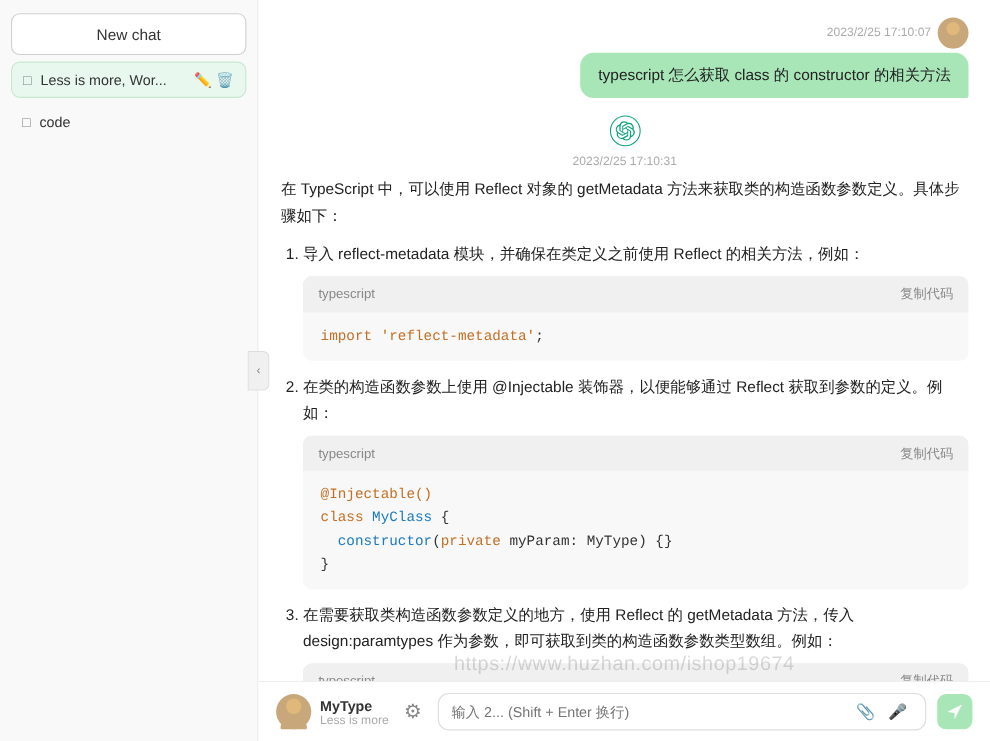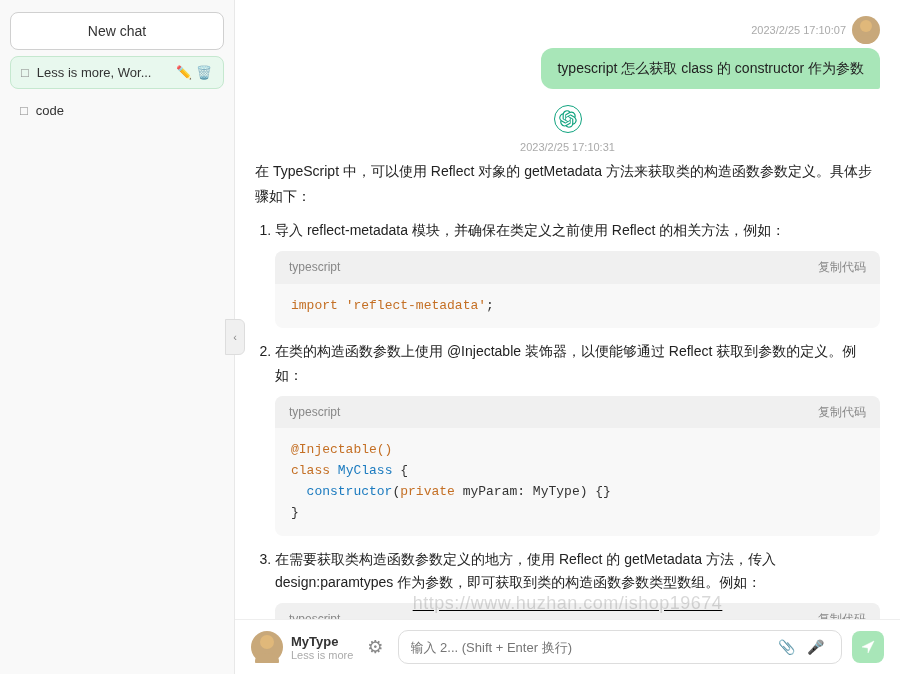--- a/index.html
+++ b/index.html
@@ -333,21 +333,20 @@
     .watermark {
       position: absolute;
       bottom: 60px;
       left: 0;
       right: 0;
       display: flex;
       align-items: center;
       justify-content: center;
       pointer-events: none;
       z-index: 5;
-      text-decoration: underline;
     }
     .watermark-text {
       font-size: 18px;
       color: rgba(100,100,100,0.25);
       font-weight: 500;
       letter-spacing: 0.5px;
     }
   </style>
 </head>
 <body>
@@ -380,21 +379,21 @@
     <div class="user-message-wrapper">
       <div class="user-message-meta">
         <span>2023/2/25 17:10:07</span>
         <div class="user-avatar">
           <svg viewBox="0 0 28 28" width="28" height="28">
             <circle cx="14" cy="10" r="6" fill="#e0b87a"></circle>
             <ellipse cx="14" cy="26" rx="10" ry="7" fill="#c8a87a"></ellipse>
           </svg>
         </div>
       </div>
-      <div class="user-bubble">typescript 怎么获取 class 的 constructor 作为参数</div>
+      <div class="user-bubble">typescript 怎么获取 class 的 constructor 的相关方法</div>
     </div>
 
     <div class="ai-message-wrapper">
       <div class="ai-message-meta">
         <div class="ai-icon">
           <svg viewBox="0 0 41 41" fill="none" xmlns="http://www.w3.org/2000/svg">
             <path d="M37.532 16.87a9.963 9.963 0 0 0-.856-8.184 10.078 10.078 0 0 0-10.855-4.835A9.964 9.964 0 0 0 18.306.5a10.079 10.079 0 0 0-9.614 6.977 9.967 9.967 0 0 0-6.664 4.834 10.08 10.08 0 0 0 1.24 11.817 9.965 9.965 0 0 0 .856 8.185 10.079 10.079 0 0 0 10.855 4.835 9.965 9.965 0 0 0 7.516 3.35 10.078 10.078 0 0 0 9.617-6.981 9.967 9.967 0 0 0 6.663-4.834 10.079 10.079 0 0 0-1.243-11.813zM22.498 37.886a7.474 7.474 0 0 1-4.799-1.735c.061-.033.168-.091.237-.134l7.964-4.6a1.294 1.294 0 0 0 .655-1.134V19.054l3.366 1.944a.12.12 0 0 1 .066.092v9.299a7.505 7.505 0 0 1-7.49 7.496zM6.392 31.006a7.471 7.471 0 0 1-.894-5.023c.06.036.162.099.237.141l7.964 4.6a1.297 1.297 0 0 0 1.308 0l9.724-5.614v3.888a.12.12 0 0 1-.048.103l-8.051 4.649a7.504 7.504 0 0 1-10.24-2.744zM4.297 13.62A7.469 7.469 0 0 1 8.2 10.333c0 .068-.004.19-.004.274v9.201a1.294 1.294 0 0 0 .654 1.132l9.723 5.614-3.366 1.944a.12.12 0 0 1-.114.012L7.044 23.86a7.504 7.504 0 0 1-2.747-10.24zm27.658 6.437l-9.724-5.615 3.367-1.943a.121.121 0 0 1 .114-.012l8.048 4.648a7.498 7.498 0 0 1-1.158 13.528v-9.476a1.293 1.293 0 0 0-.647-1.13zm3.35-5.043c-.059-.037-.162-.099-.236-.141l-7.965-4.6a1.298 1.298 0 0 0-1.308 0l-9.723 5.614v-3.888a.12.12 0 0 1 .048-.103l8.05-4.645a7.497 7.497 0 0 1 11.135 7.763zm-21.063 6.929l-3.367-1.944a.12.12 0 0 1-.065-.092v-9.299a7.497 7.497 0 0 1 12.293-5.756 6.94 6.94 0 0 0-.236.134l-7.965 4.6a1.294 1.294 0 0 0-.654 1.132l-.006 11.225zm1.829-3.943l4.33-2.501 4.332 2.498v4.997l-4.331 2.5-4.331-2.5V18z" fill="#10a37f"></path>
           </svg>
         </div>
         <span>2023/2/25 17:10:31</span>

